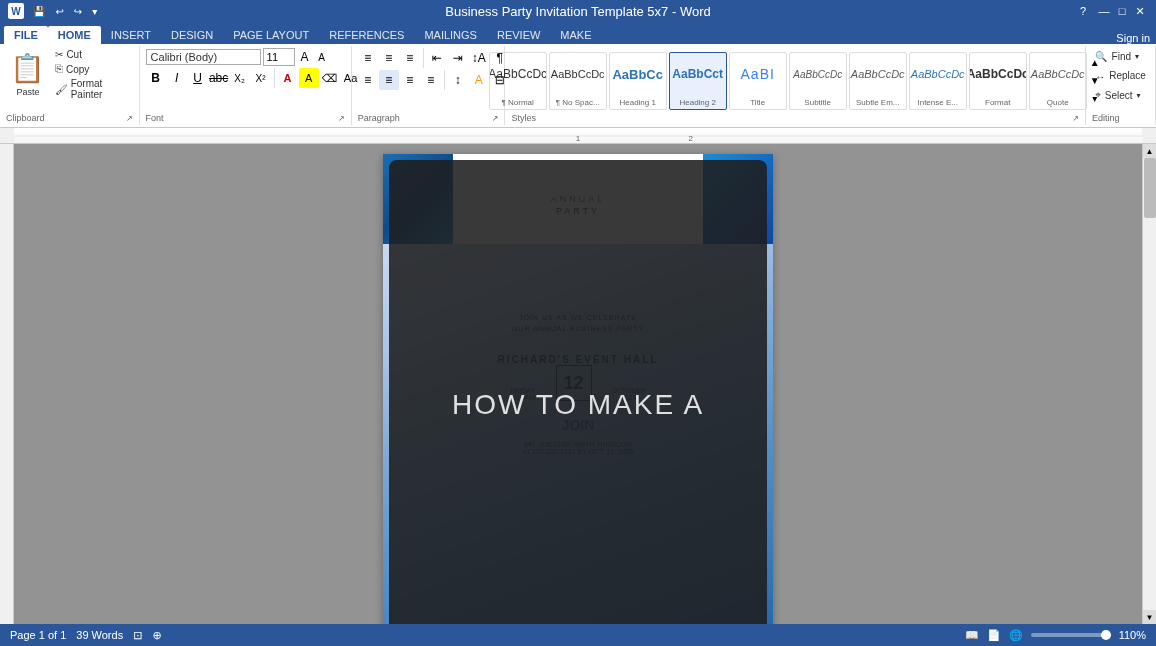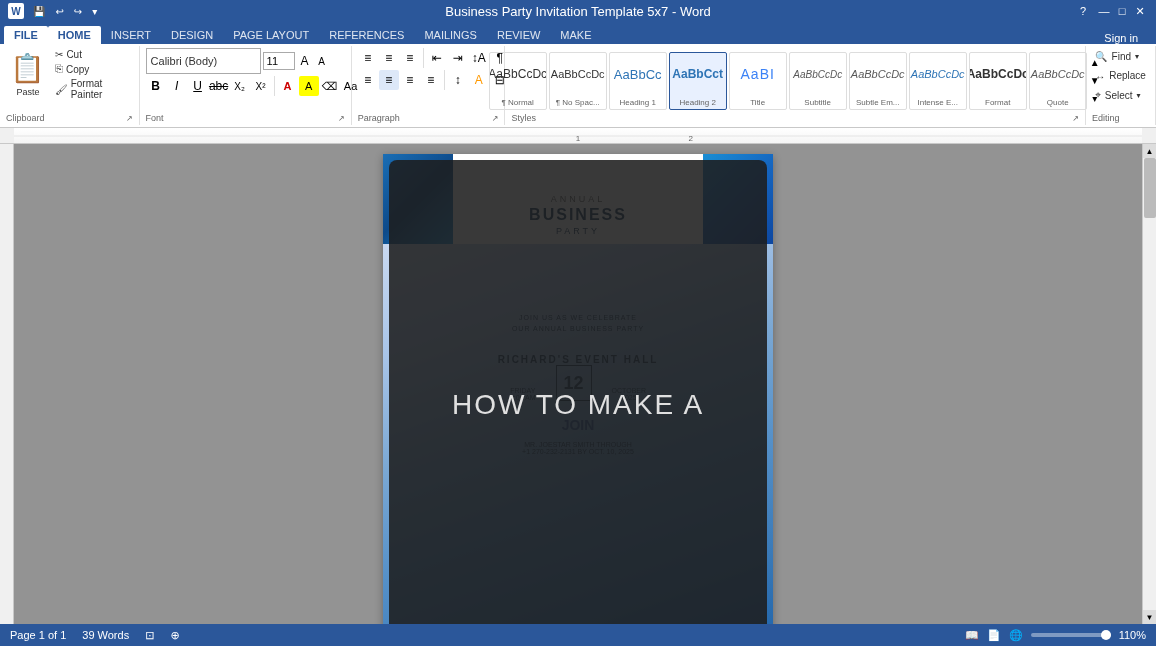--- a/index.html
+++ b/index.html
@@ -67,21 +67,21 @@
     }
     
     
     .clipboard-group { min-width: 80px; }
     .clipboard-small { display: flex; flex-direction: column; gap: 1px; }
     .small-btn { display: flex; align-items: center; gap: 3px; font-size: 10px; cursor: pointer; padding: 1px 3px; border-radius: 2px; color: #333; }
     .group-label-row { display: flex; align-items: center; justify-content: space-between; width: 100%; }
     .group-expand { font-size: 8px; cursor: pointer; color: #666; }
     .font-row { display: flex; align-items: center; gap: 2px; }
     .font-name-box {
-      width: 115px; height: 26px; border: 1px solid #aaa; padding: 0 4px; font-size: 11px; color: #333;
+      width: 115px; height: 16px; border: 1px solid #aaa; padding: 0 4px; font-size: 11px; color: #333;
     }
     .font-size-box { width: 32px; height: 18px; border: 1px solid #aaa; padding: 0 3px; font-size: 11px; }
     .font-size-btns { display: flex; gap: 1px; }
     .font-size-btn { width: 16px; height: 16px; border: none; background: none; cursor: pointer; font-size: 12px; display: flex; align-items: center; justify-content: center; }
     .font-format-row { display: flex; align-items: center; gap: 1px; }
     .fmt-btn { width: 20px; height: 20px; display: flex; align-items: center; justify-content: center; cursor: pointer; border-radius: 2px; font-size: 12px; border: none; background: none; }
     .fmt-btn.bold { font-weight: bold; }
     .fmt-btn.italic { font-style: italic; }
     .fmt-btn.underline { text-decoration: underline; }
     .separator { width: 1px; height: 20px; background: #ddd; margin: 0 2px; }
@@ -202,29 +202,29 @@
     .overlay-title {
       color: #ffffff; font-size: 58px; font-weight: 900; letter-spacing: 1px;
       text-align: center; text-transform: uppercase; line-height: 1.05;
     }
 
     
     .status-bar {
       height: 22px; background: #2b579a; display: flex; align-items: center;
       justify-content: space-between; padding: 0 10px; color: white; font-size: 11px;
     }
-    .status-left { display: flex; align-items: center; gap: 16px; }
+    .status-left { display: flex; align-items: center; gap: 10px; }
     .status-right { display: flex; align-items: center; gap: 8px; }
     .zoom-slider { width: 80px; height: 4px; background: rgba(255,255,255,0.4); border-radius: 2px; cursor: pointer; position: relative; }
     .zoom-thumb { width: 10px; height: 10px; background: white; border-radius: 50%; position: absolute; top: -3px; right: 0; }
 
     
     .normal-style { font-size: 12px; color: #333; }
     .no-space-style { font-size: 11px; color: #333; }
-    .h1-style { font-size: 13px; color: #2e74b5; font-weight: normal; }
+    .h1-style { font-size: 13px; color: #2e74b5; font-weight: bold; }
     .h2-style { font-size: 12px; color: #2e74b5; font-weight: bold; }
     .title-style { font-size: 14px; color: #3b82f6; letter-spacing: 1px; }
     .subtitle-style { font-size: 10px; color: #595959; font-style: italic; }
     .emphasis-style { font-size: 11px; color: #595959; font-style: italic; }
     .intense-style { font-size: 11px; color: #2e74b5; font-style: italic; }
     .strong-style { font-size: 12px; color: #333; font-weight: bold; }
     .quote-style { font-size: 11px; color: #595959; font-style: italic; }
 
     .scrollbar-right {
       width: 14px; background: #f0f0f0; border-left: 1px solid #c8c8c8;
@@ -261,21 +261,21 @@
 <div class="ribbon-tabs">
   <div class="ribbon-tab active">FILE</div>
   <div class="ribbon-tab active" style="background:#fff;color:#2b579a;font-weight:600;">HOME</div>
   <div class="ribbon-tab">INSERT</div>
   <div class="ribbon-tab">DESIGN</div>
   <div class="ribbon-tab">PAGE LAYOUT</div>
   <div class="ribbon-tab">REFERENCES</div>
   <div class="ribbon-tab">MAILINGS</div>
   <div class="ribbon-tab">REVIEW</div>
   <div class="ribbon-tab">MAKE</div>
-  <div style="margin-left:auto;display:flex;align-items:center;padding-right:18px;">
+  <div style="margin-left:auto;display:flex;align-items:center;padding-right:6px;">
     <span style="color:white;font-size:11px;cursor:pointer;">Sign in</span>
   </div>
 </div>
 
 <div class="ribbon">
 
   <div class="ribbon-group clipboard-group">
     <div class="ribbon-group-content" style="width:100%;">
       <div class="ribbon-btn" style="font-size:28px;padding:4px 6px;">
         <span>📋</span>
@@ -460,21 +460,20 @@
   <div class="left-ruler">
   </div>
 
   <div class="doc-scroll-area">
     <div class="page">
 
       <div class="invite-blue-left"></div>
       <div class="invite-blue-right"></div>
       <div class="invite-white-center">
         <div class="invite-annual">ANNUAL</div>
-        <div class="invite-business">BUSINESS</div>
         <div class="invite-party">PARTY</div>
       </div>
 
       <div class="invite-marble-bg"></div>
 
       <div class="invite-content">
         <div style="height:50px;"></div>
         <div class="invite-join">JOIN US AS WE CELEBRATE</div>
         <div class="invite-join">OUR ANNUAL BUSINESS PARTY</div>
         <br>

